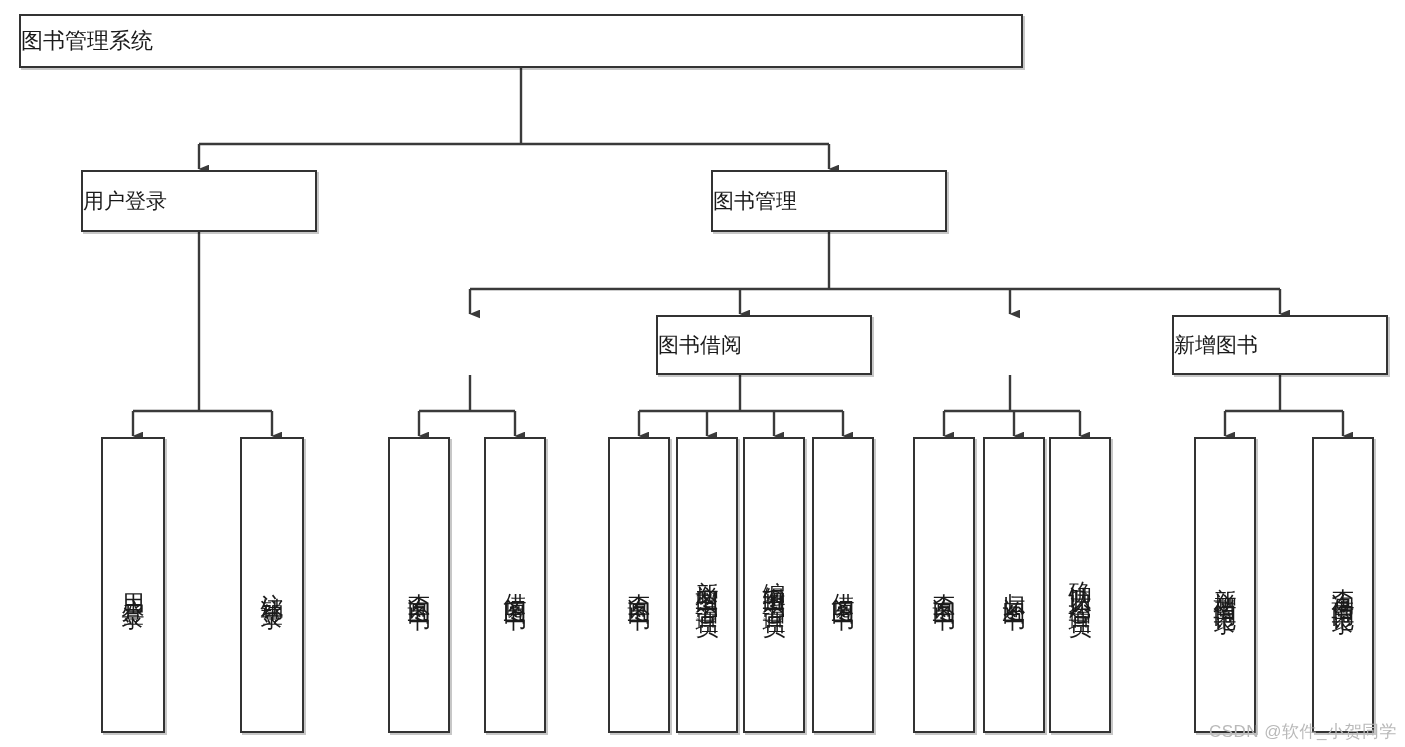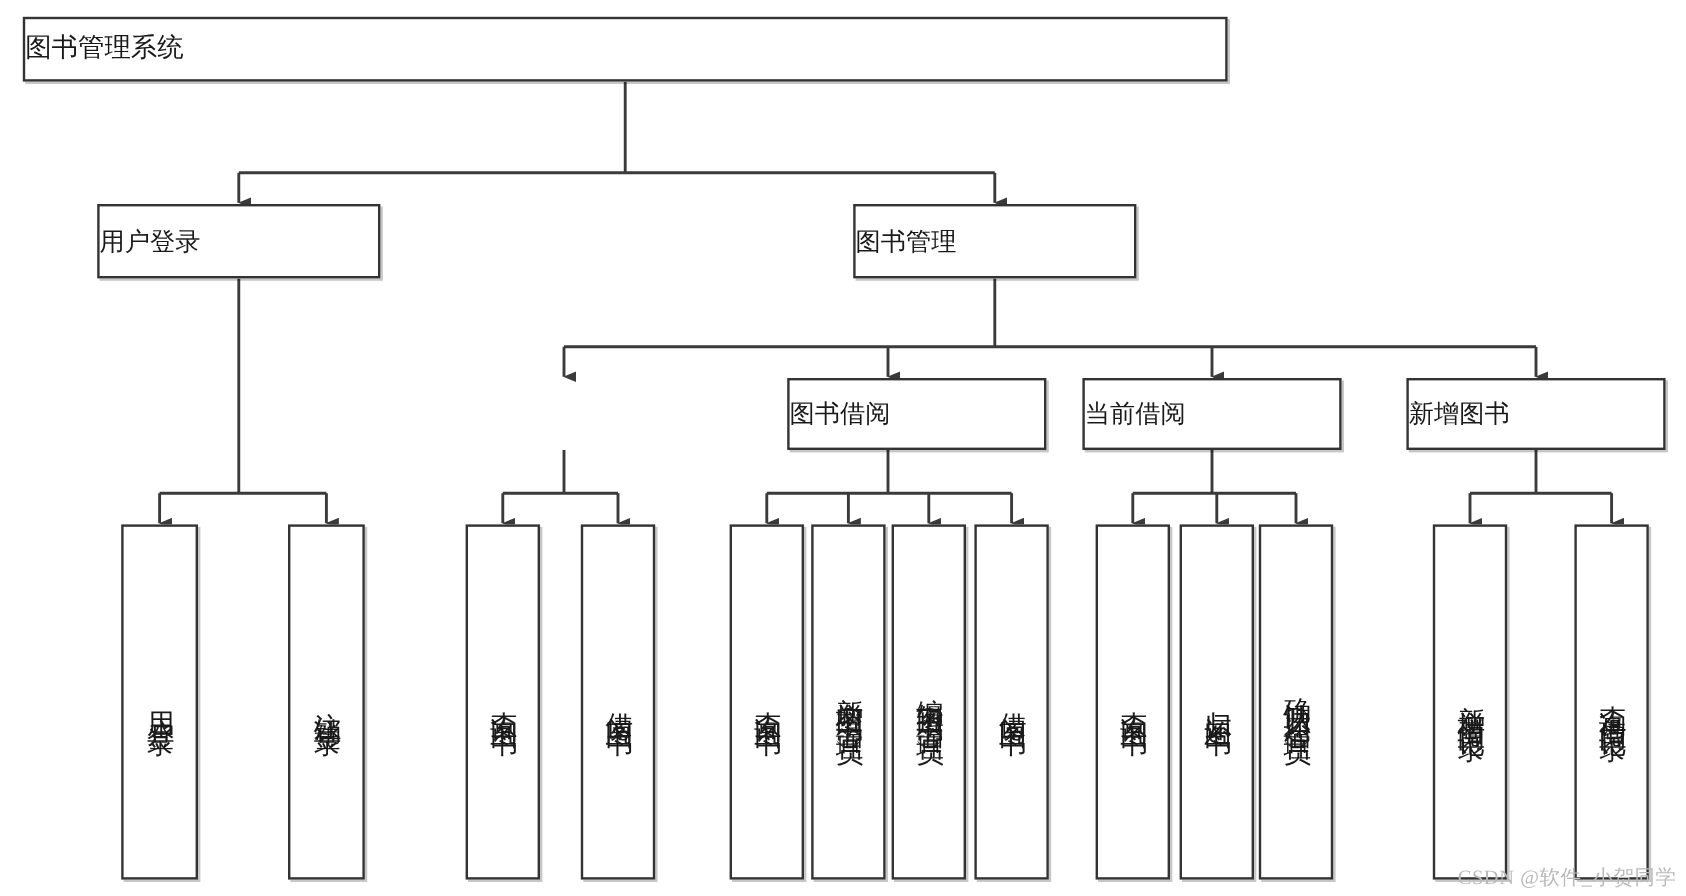--- a/index.html
+++ b/index.html
@@ -66,21 +66,21 @@
   }
   .watermark {
     position: absolute;
     right: 8px;
     bottom: 4px;
     font-size: 17px;
     color: #b9b9b9;
     letter-spacing: 0.5px;
     z-index: 5;
     white-space: nowrap;
-    font-family: Liberation Serif, serif;
+    font-family: Liberation Sans, sans-serif;
   }
 </style>
 </head>
 <body>
 
 <div id="canvas">
 
   <svg id="edges" viewBox="0 0 1405 747" xmlns="http://www.w3.org/2000/svg">
     <defs>
       <marker id="arrowhead" markerWidth="9" markerHeight="11" refX="4.5" refY="10.4" orient="auto" markerUnits="userSpaceOnUse">
@@ -131,23 +131,20 @@
   <div class="node horiz" style="left: 81px; top: 170px; width: 236px; height: 62px;">
     <span class="label">用户登录</span>
   </div>
   <div class="node horiz" style="left: 711px; top: 170px; width: 236px; height: 62px;">
     <span class="label">图书管理</span>
   </div>
 
   <div class="node horiz" style="left: 632px; top: 315px; width: 216px; height: 60px; margin-left: 24px;">
     <span class="label">图书借阅</span>
   </div>
-  <div class="node horiz" style="left: 902px; top: 315px; width: 216px; height: 60px;">
-    <span class="label">当前借阅</span>
-  </div>
   <div class="node horiz" style="left: 1172px; top: 315px; width: 216px; height: 60px;">
     <span class="label">新增图书</span>
   </div>
 
   <div class="node vert" style="left: 101px; top: 437px; width: 64px; height: 296px;">
     <span class="label">用户登录</span>
   </div>
   <div class="node vert" style="left: 240px; top: 437px; width: 64px; height: 296px;">
     <span class="label">注销登录</span>
   </div>

